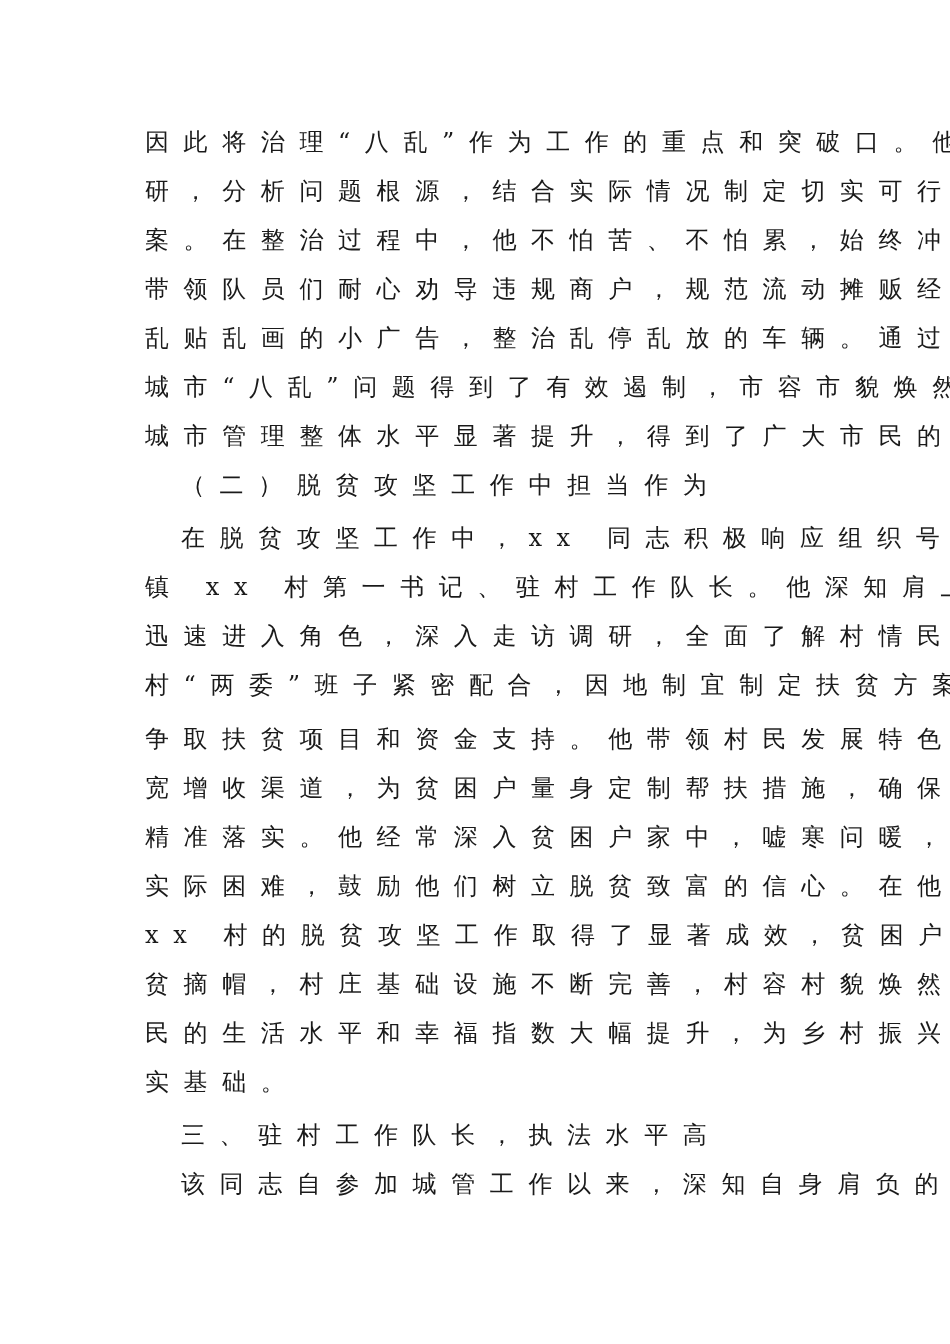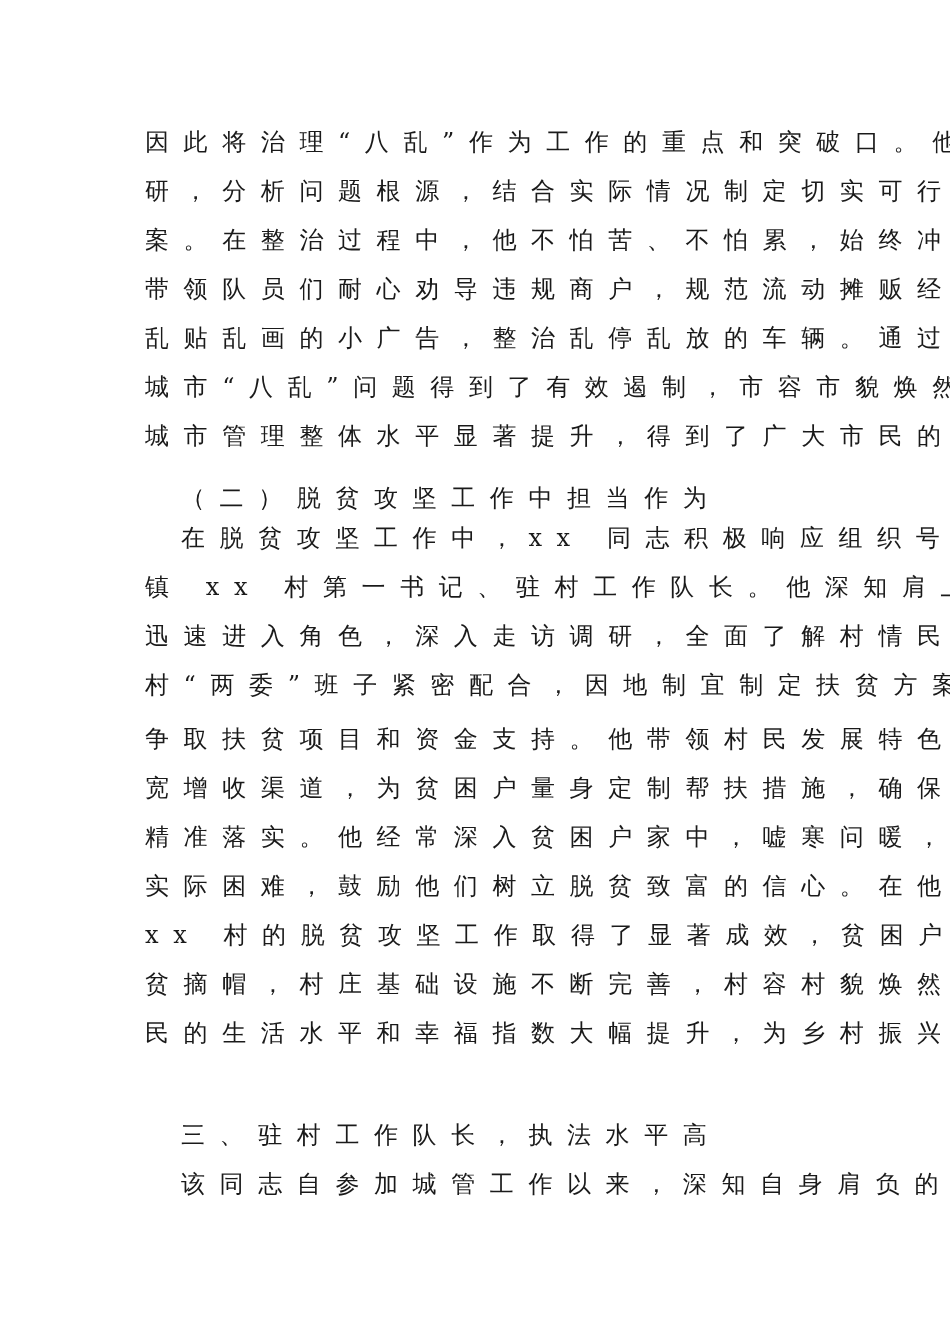--- a/index.html
+++ b/index.html
@@ -41,27 +41,28 @@
 <body>
 
 <div class="page">
   <div class="line" style="top:118px">因此将治理“八乱”作为工作的重点和突破口。他深入调</div>
   <div class="line" style="top:167px">研，分析问题根源，结合实际情况制定切实可行的整治方</div>
   <div class="line" style="top:216px">案。在整治过程中，他不怕苦、不怕累，始终冲在一线，</div>
   <div class="line" style="top:265px">带领队员们耐心劝导违规商户，规范流动摊贩经营，清理</div>
   <div class="line" style="top:314px">乱贴乱画的小广告，整治乱停乱放的车辆。通过不懈努力</div>
   <div class="line" style="top:363px">城市“八乱”问题得到了有效遏制，市容市貌焕然一新，</div>
   <div class="line" style="top:412px">城市管理整体水平显著提升，得到了广大市民的高度赞誉。</div>
-  <div class="line heading" style="top:474px">（二）脱贫攻坚工作中担当作为</div>
+  <div class="line heading" style="top:461px">（二）脱贫攻坚工作中担当作为</div>
   <div class="line indent" style="top:514px">在脱贫攻坚工作中，xx 同志积极响应组织号召，担任 xx</div>
   <div class="line" style="top:563px">镇 xx 村第一书记、驻村工作队长。他深知肩上的责任重大，</div>
   <div class="line" style="top:612px">迅速进入角色，深入走访调研，全面了解村情民意。他与</div>
   <div class="line" style="top:661px">村“两委”班子紧密配合，因地制宜制定扶贫方案，积极</div>
   <div class="line" style="top:715px">争取扶贫项目和资金支持。他带领村民发展特色产业，拓</div>
   <div class="line" style="top:764px">宽增收渠道，为贫困户量身定制帮扶措施，确保扶贫政策</div>
   <div class="line" style="top:813px">精准落实。他经常深入贫困户家中，嘘寒问暖，帮助解决</div>
   <div class="line" style="top:862px">实际困难，鼓励他们树立脱贫致富的信心。在他的带领下</div>
   <div class="line" style="top:911px">xx 村的脱贫攻坚工作取得了显著成效，贫困户全部实现脱</div>
   <div class="line" style="top:960px">贫摘帽，村庄基础设施不断完善，村容村貌焕然一新，村</div>
   <div class="line" style="top:1009px">民的生活水平和幸福指数大幅提升，为乡村振兴奠定了坚</div>
+  <div class="line" style="top:1058px">实基础。</div>
   <div class="line heading" style="top:1111px">三、驻村工作队长，执法水平高</div>
   <div class="line indent" style="top:1160px">该同志自参加城管工作以来，深知自身肩负的职责和使</div>
 </div>
 
 </body></html>

